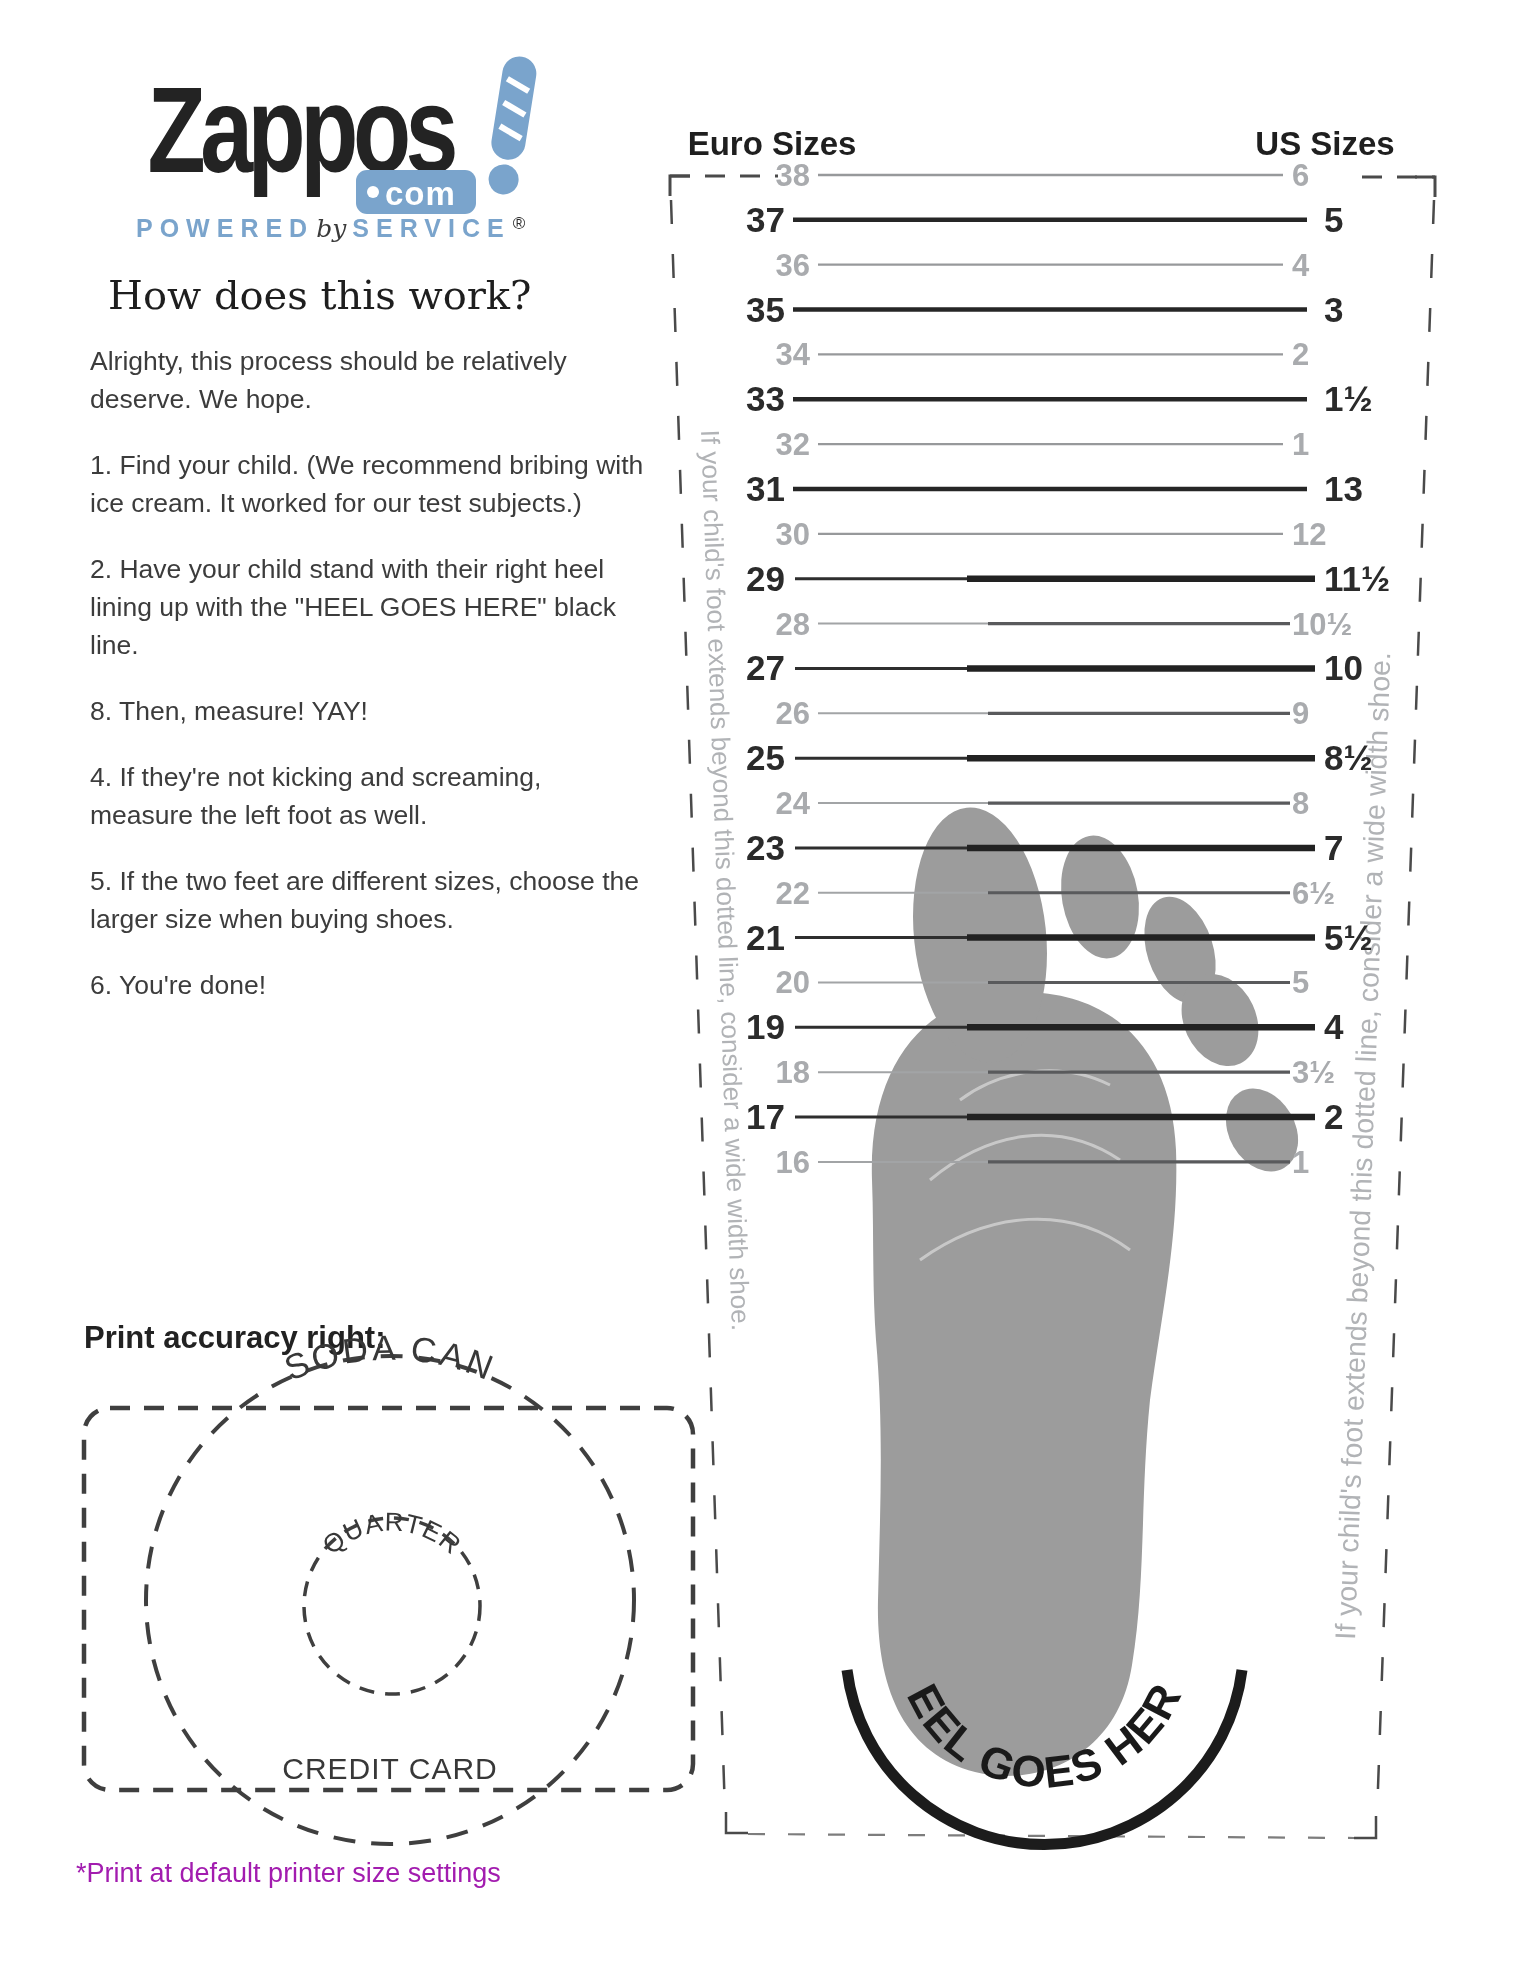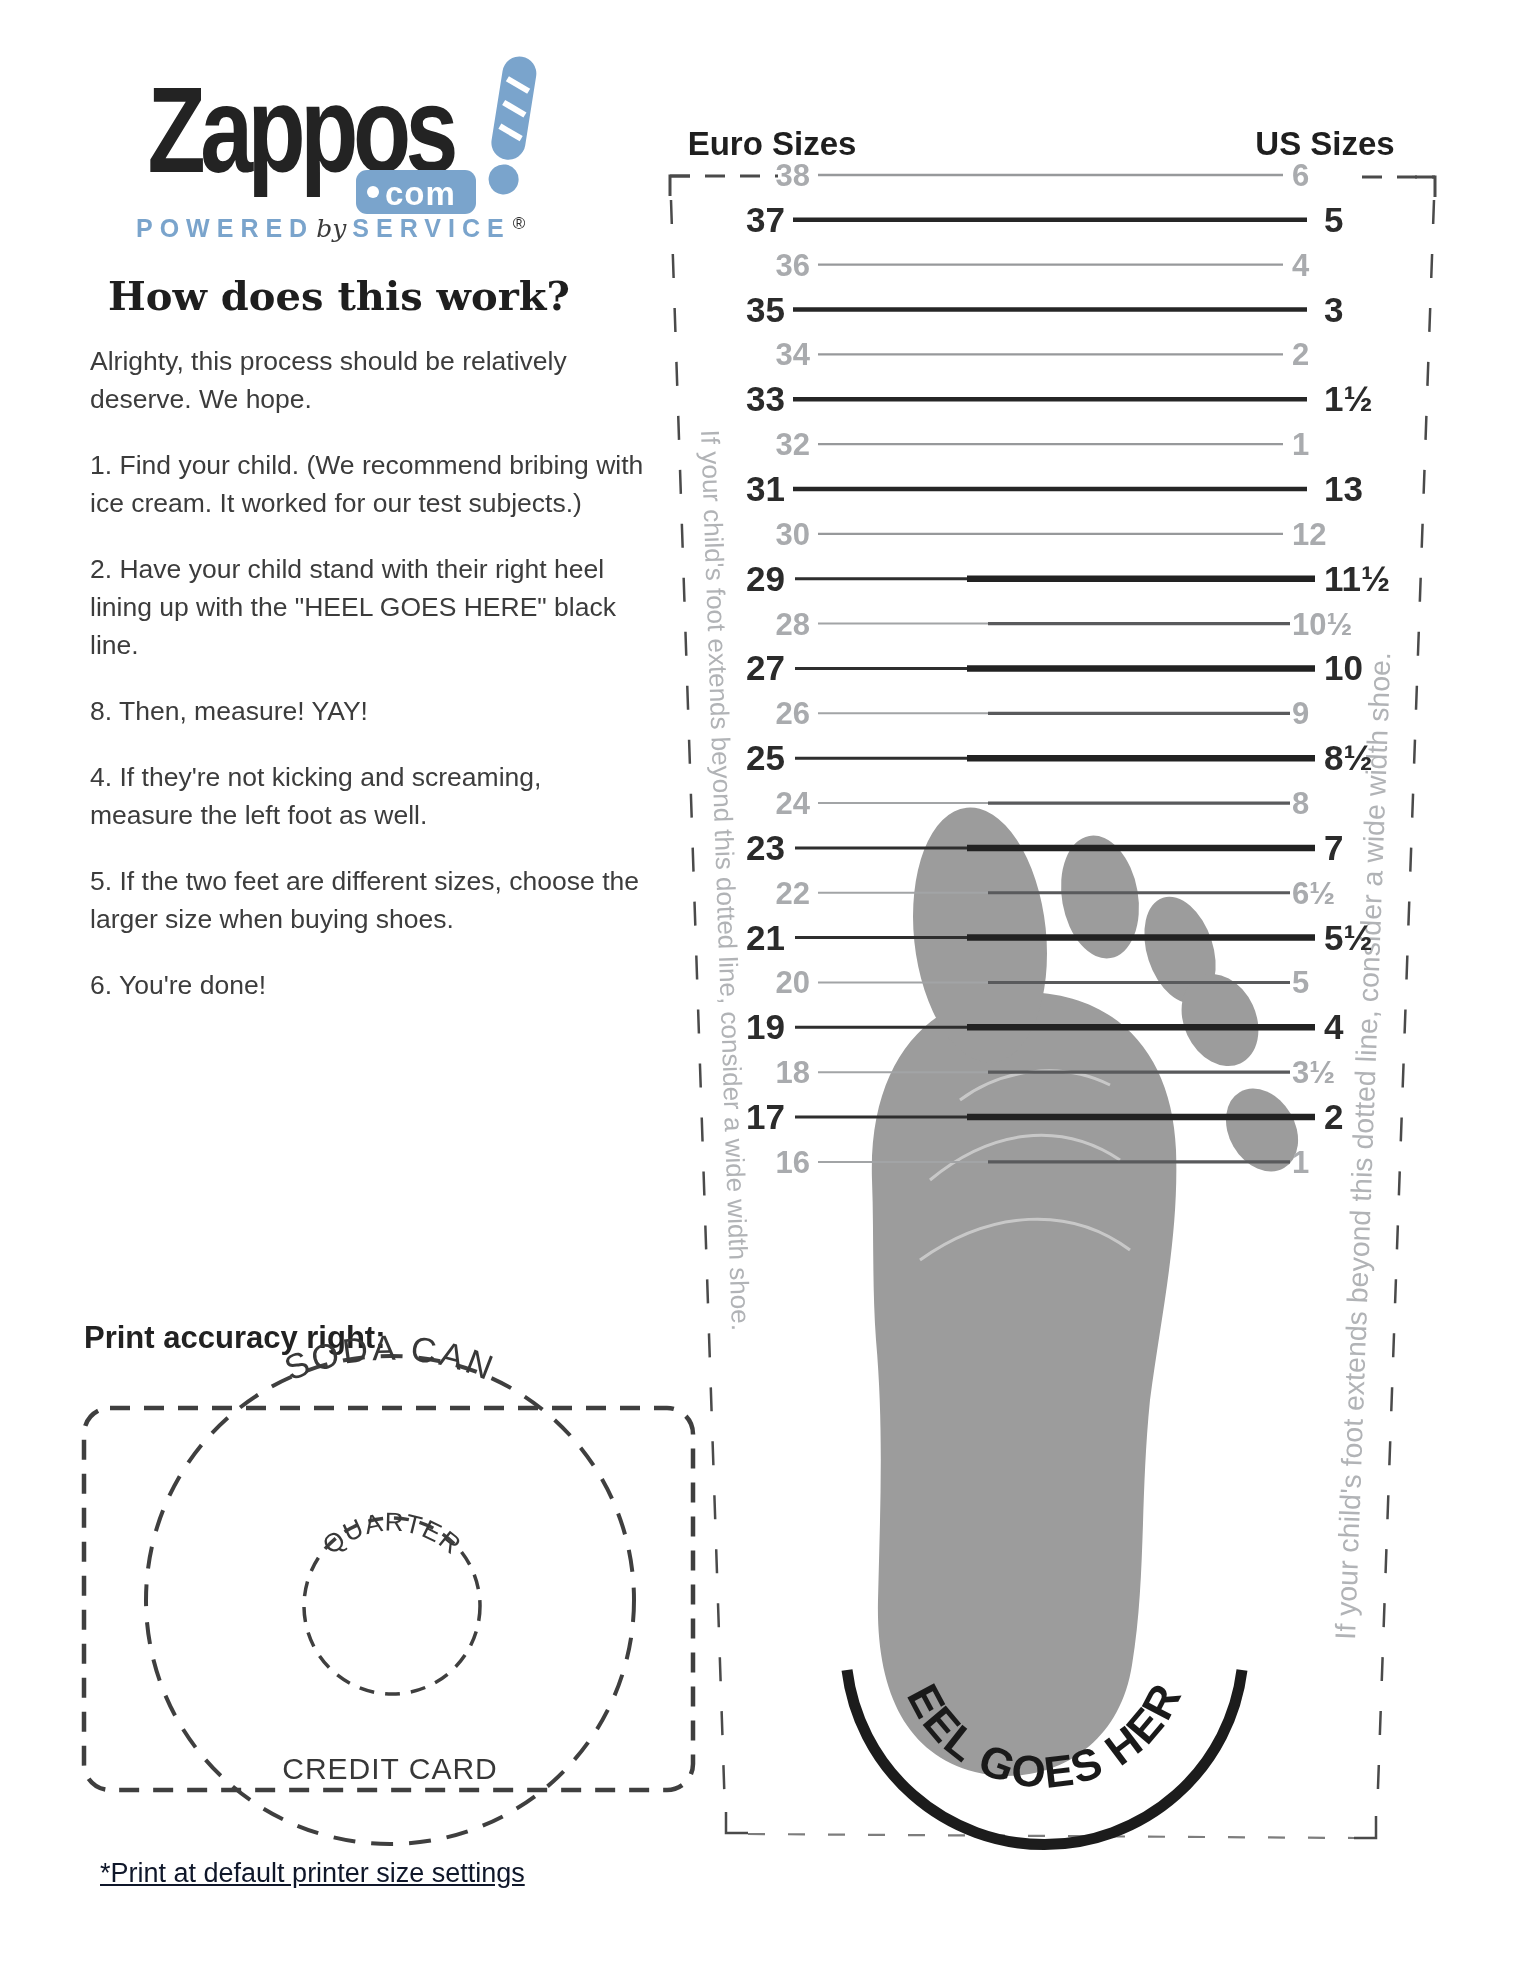--- a/index.html
+++ b/index.html
@@ -1,24 +1,24 @@
 <!DOCTYPE html>
 <html><head>
 <meta charset="utf-8">
 <style>
   html,body{margin:0;padding:0;background:#ffffff;}
   body{width:1530px;height:1980px;position:relative;overflow:hidden;
        font-family:"Liberation Sans",sans-serif;color:#3d3d3d;}
   .abs{position:absolute;}
-  #heading{left:108px;top:272px;font-family:"DejaVu Serif",serif;font-weight:700;
+  #heading{left:108px;top:272px;font-family:"DejaVu Serif",serif;font-weight:400;
            font-size:40px;color:#1e1e1e;}
   #paragraphs{left:90px;top:342px;width:560px;font-size:26.5px;line-height:38px;color:#3c3c3c;}
   #paragraphs .para{margin:0 0 28px 0;}
   #print-heading{left:84px;top:1320px;font-size:31px;font-weight:bold;color:#222;}
-  #footnote{left:100px;top:1858px;font-size:27px;color:#0f172a;text-decoration:underline;}
+  #footnote{left:76px;top:1858px;font-size:27px;color:#a21caf;}
   #tagline{left:136px;top:214px;width:400px;display:flex;align-items:baseline;white-space:nowrap;}
   #tagline .pow,#tagline .serv{color:#7aa4cc;font-weight:bold;font-size:25px;letter-spacing:7px;}
   #tagline .by{font-family:"DejaVu Serif",serif;font-style:italic;font-size:25px;color:#3a3a3a;margin:0 6px 0 2px;}
   #tagline .reg{font-size:17px;color:#2b2b2b;position:relative;top:-8px;margin-left:2px;letter-spacing:0;}
   svg text{font-family:"Liberation Sans",sans-serif;}
 </style>
 </head>
 <body>
 
 <svg class="abs" style="left:96px;top:28px;" width="470" height="200" viewBox="0 0 470 200">

